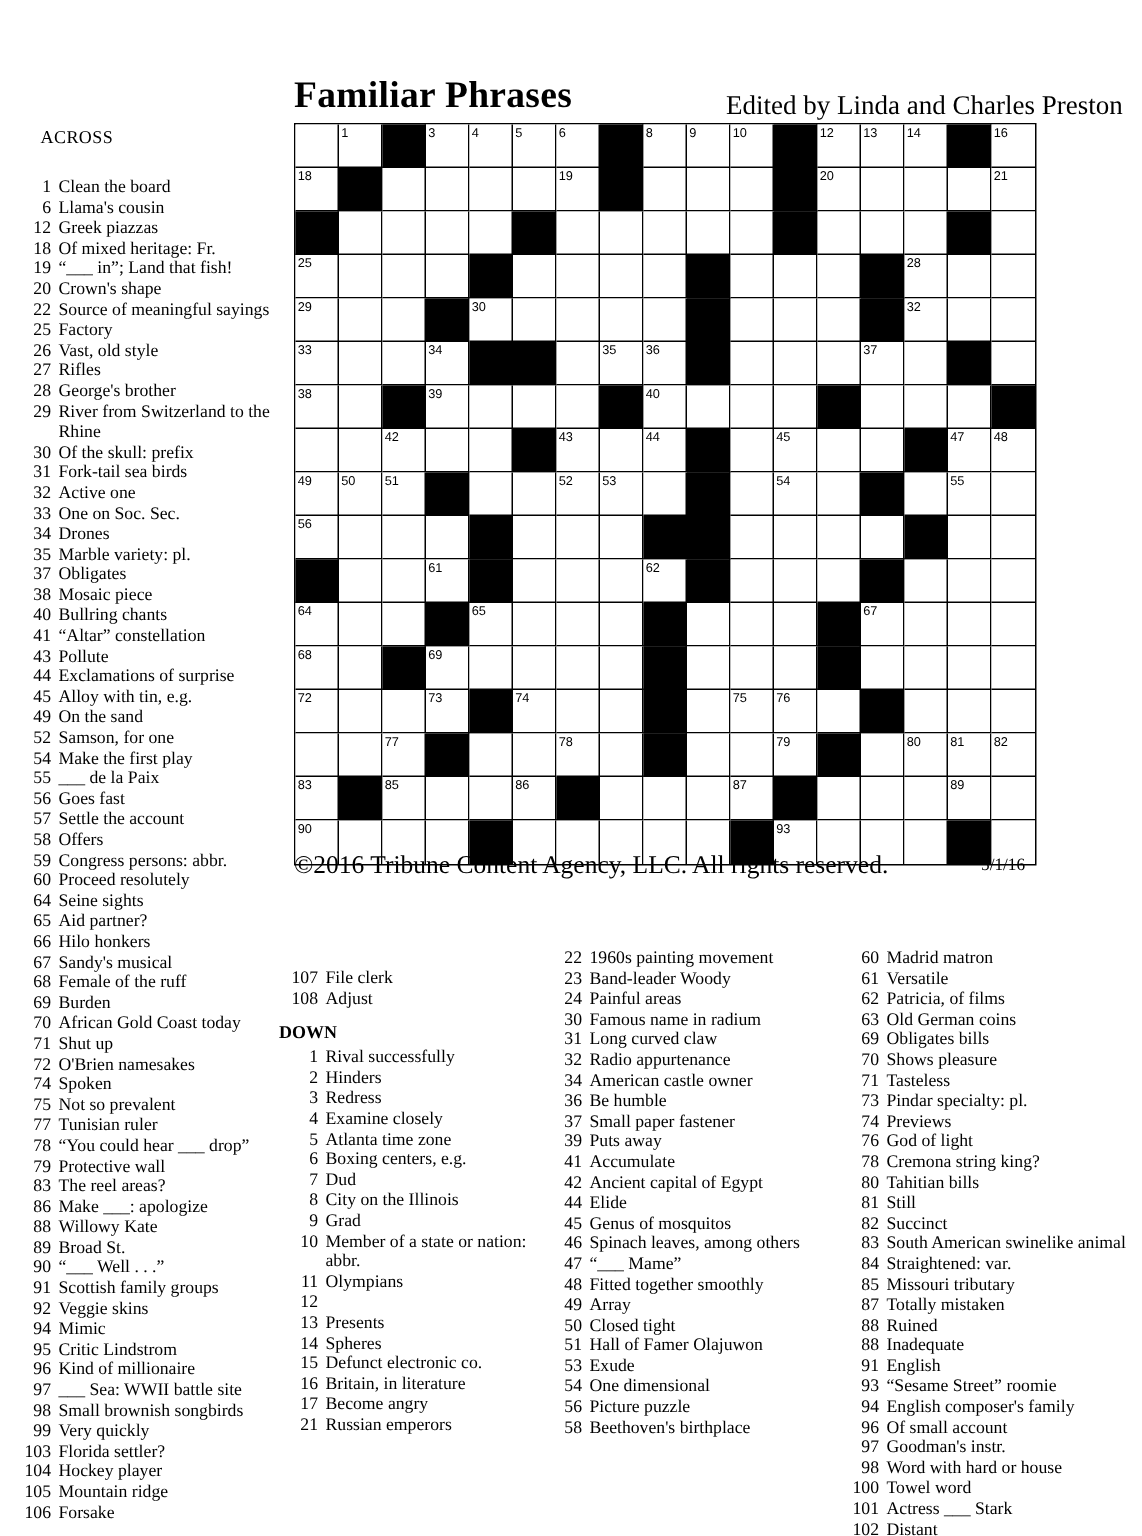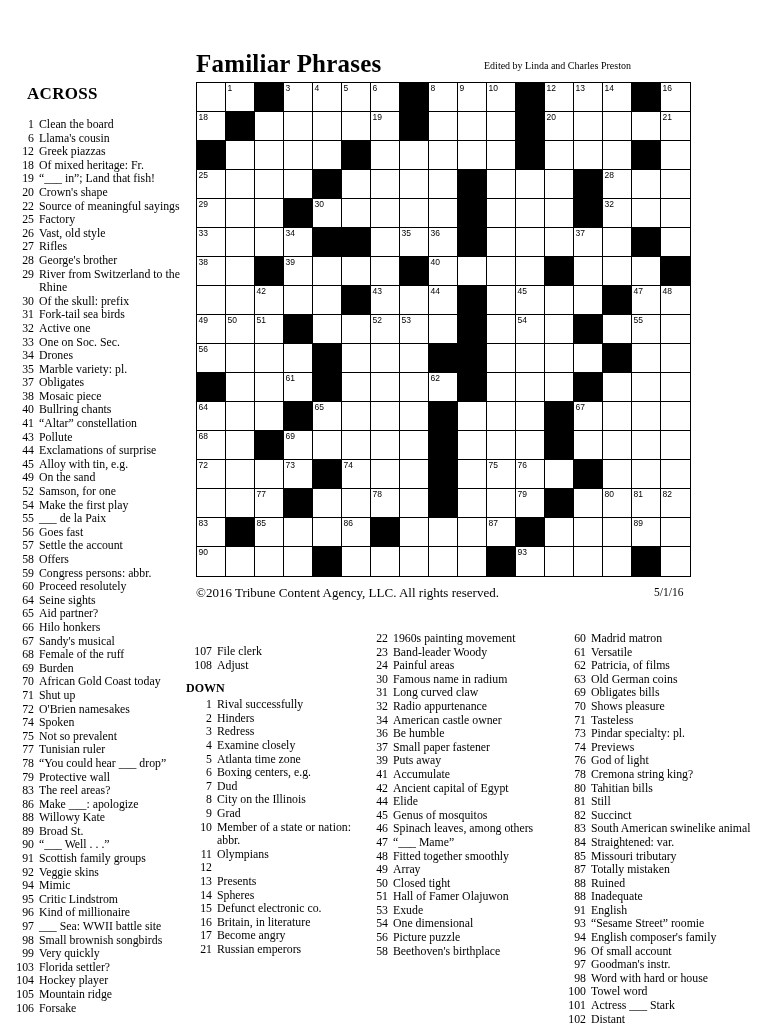--- a/index.html
+++ b/index.html
@@ -14,26 +14,26 @@
   .page{position:relative;width:761px;height:1024px;margin-top:32px;}
 
   
   .title{
     position:absolute;left:196px;top:18px;
     font-size:25px;font-weight:bold;letter-spacing:.2px;
     font-family:"Liberation Serif", serif;
   }
   .editor{
     position:absolute;left:484px;top:28px;
-    font-size:10px;
+    font-size:18px;
     text-align:right;
   }
   .across-head{
     position:absolute;left:27px;top:52px;
-    font-size:17px;font-weight:bold;font-family:"Liberation Serif",serif;
+    font-size:12px;font-weight:normal;font-family:"Liberation Serif",serif;
     letter-spacing:.3px;
   }
 
   
   #grid{
     position:absolute;left:196px;top:50px;
     border:1px solid #000;
     background:#fff;
     display:grid;
     grid-template-columns:repeat(17, 29px);
@@ -52,26 +52,26 @@
   .cell .num{
     position:absolute;left:1.5px;top:0px;
     font-size:8.5px;line-height:10px;
     font-family:"Liberation Sans", sans-serif;
   }
   
   .cell:nth-child(17n){border-right:none;}
   .cell:nth-child(n+273){border-bottom:none;}
 
   .copyright{
-    position:absolute;left:196px;top:553px;
-    font-size:13px;
+    position:absolute;left:196px;top:535px;
+    font-size:17px;
     text-align:right;
   }
   .datestamp{
-    position:absolute;left:654px;top:554px;
+    position:absolute;left:654px;top:539px;
     font-size:11.5px;
   }
 
   
   .clue-list{position:absolute;}
   .clue{
     display:flex;
     font-size:11.8px;
     line-height:13.6px;
     margin-bottom:0px;

